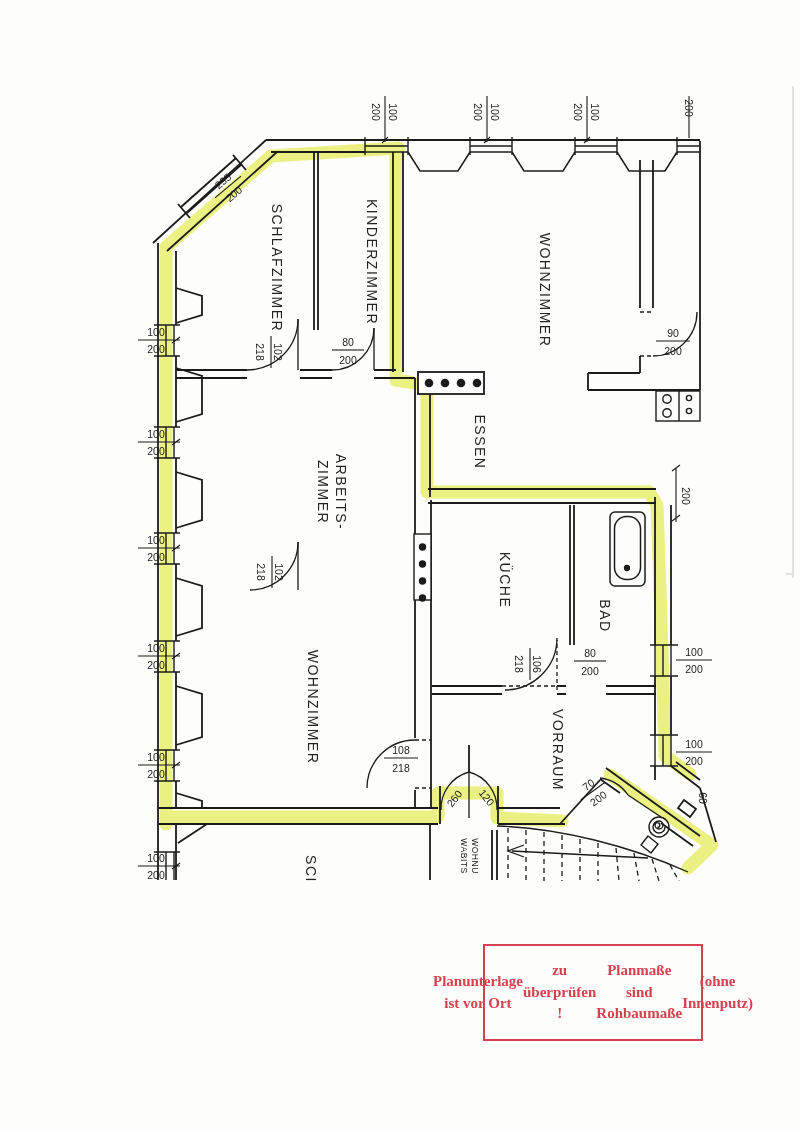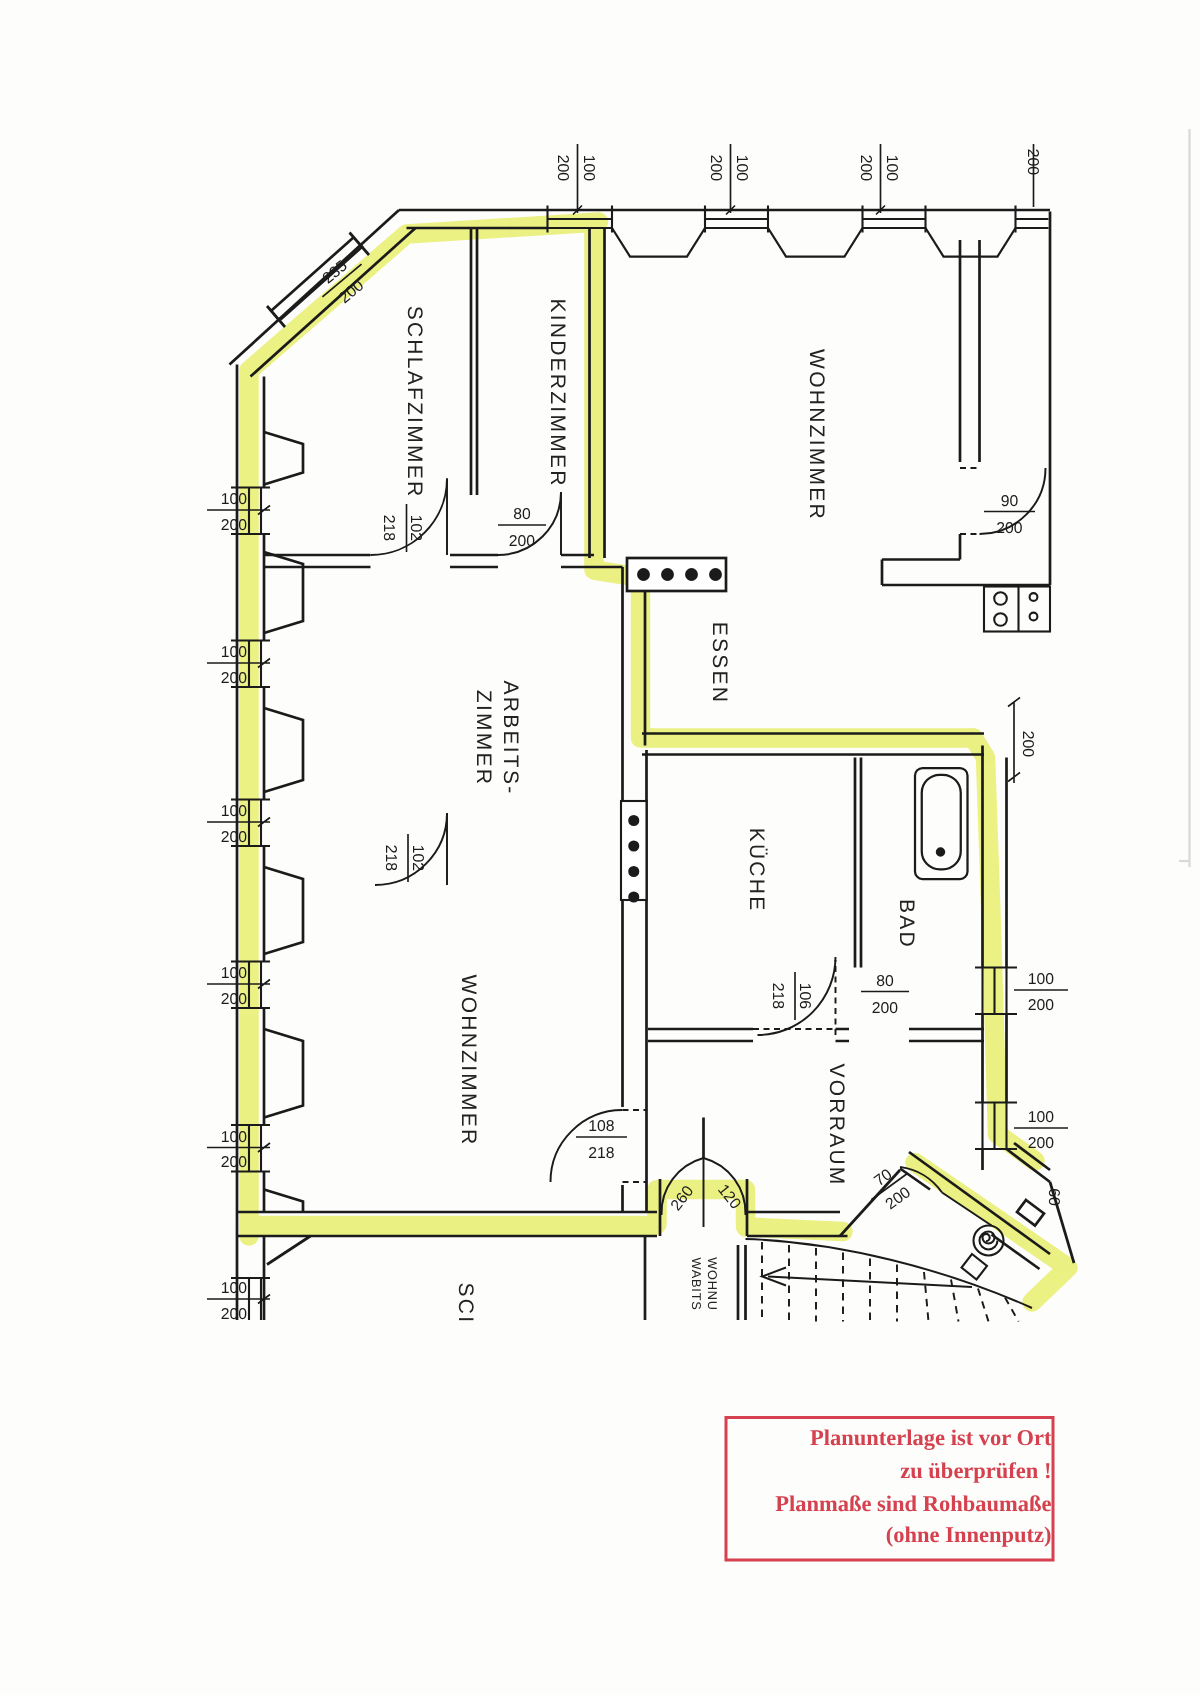--- a/index.html
+++ b/index.html
@@ -8,21 +8,21 @@
     background:#fdfdfc;overflow:hidden;
     font-family:"Liberation Sans", sans-serif;
   }
   svg text{fill:#2a2a2a;}
   .room-label{font-size:14px;letter-spacing:1.5px;fill:#222;}
   .room-label.small{font-size:8.5px;letter-spacing:.5px;}
   .dim-label{font-size:10.5px;fill:#1c1c1c;}
   .stamp{
     position:absolute;left:483px;top:944px;width:220px;height:97px;
     border:2.5px solid var(--stamp-color,#d5414e);
-    display:flex;flex-direction:column;justify-content:center;align-items:flex-end;
+    display:flex;justify-content:center;align-items:center;
     color:var(--stamp-color,#d5414e);
     font-family:"Liberation Serif", serif;font-weight:bold;
     font-size:15px;line-height:1.45;text-align:center;
     box-sizing:border-box;background:rgba(255,255,255,0);
   }
 </style>
 </head>
 <body style="--stamp-color: #d5414e;">
 
 

